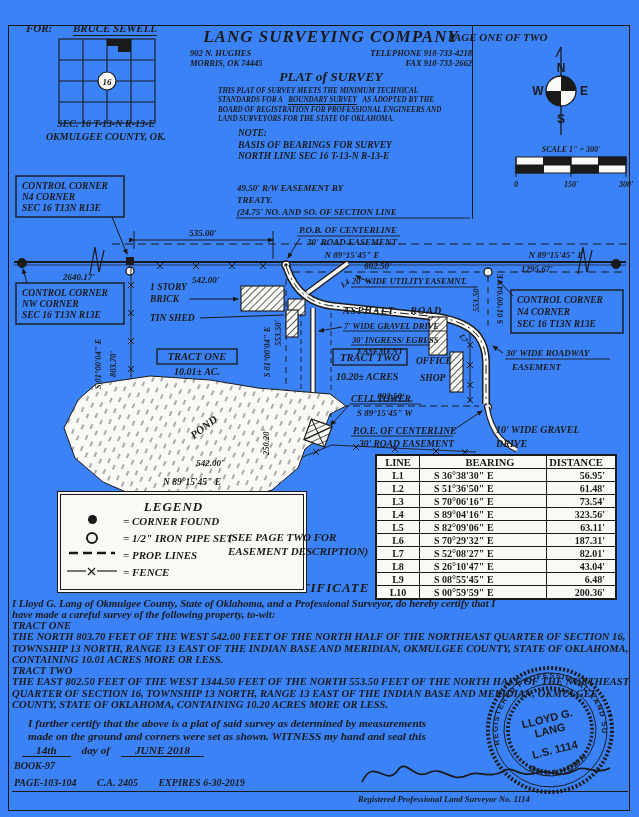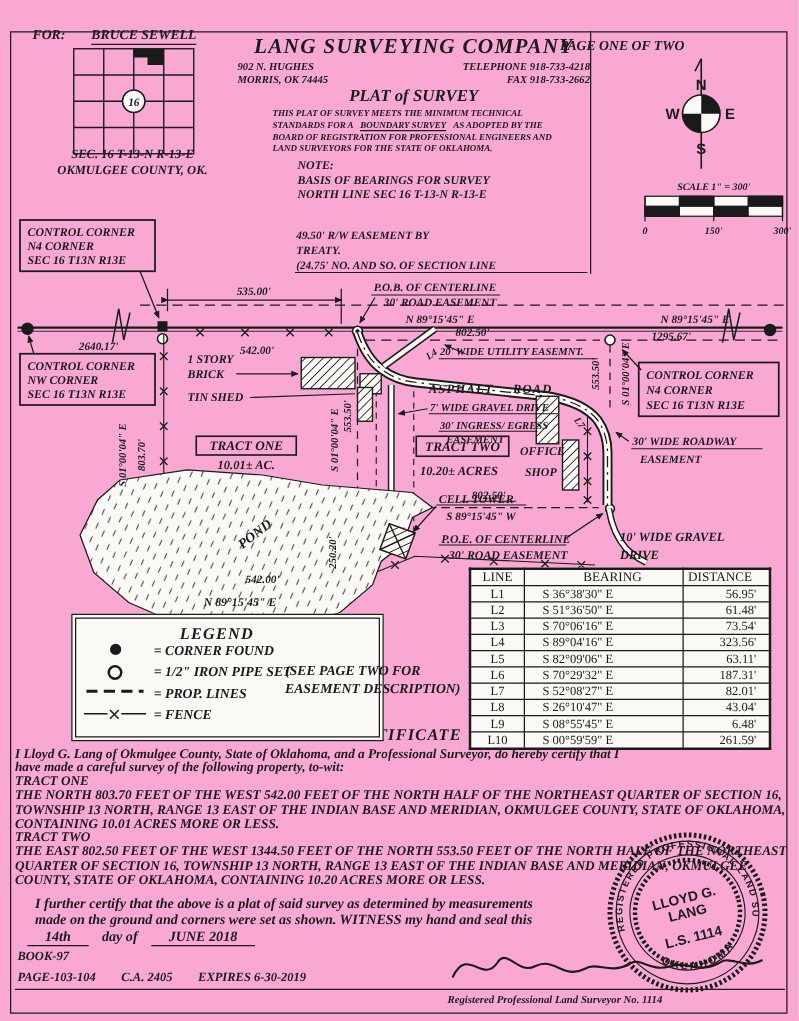--- a/index.html
+++ b/index.html
@@ -1,16 +1,16 @@
 <!DOCTYPE html>
 <html><head>
 <meta charset="utf-8">
 <style>
   html,body{margin:0;padding:0;background:#e8e6e1;}
-  .page{position:relative;width:639px;height:817px;background:#f9a8d4;overflow:hidden;
+  .page{position:relative;width:639px;height:817px;background:#3b82f6;overflow:hidden;
         font-family:"Liberation Serif",serif;color:#1a1a1a;}
   .abs{position:absolute;}
   .bi{font-style:italic;font-weight:bold;}
   .frame{left:8px;top:25px;width:620px;height:784px;border:1.6px solid #1a1a1a;}
   .divider-v{left:472px;top:25px;height:194px;width:0;border-left:1.4px solid #1a1a1a;}
   
   .for-block{left:26px;top:22px;font-size:11px;}
   .for-block .client{margin-left:18px;border-bottom:1px solid #1a1a1a;padding-bottom:1px;}
   .hdr{left:190px;top:27px;width:282px;text-align:center;}
   .hdr .company{font-size:17px;font-weight:bold;font-style:italic;letter-spacing:1px;}
@@ -28,21 +28,21 @@
   .legend .inner{border:1.2px solid #1a1a1a;width:100%;height:100%;box-sizing:border-box;padding:4px 17px 0 0;}
   .legend .title{text-align:center;font-size:13px;letter-spacing:1px;}
   .legend .li{display:flex;align-items:flex-start;font-size:11px;height:17px;}
   .legend .sym{width:62px;display:flex;justify-content:center;align-items:center;}
   .dot{width:9px;height:9px;border-radius:50%;background:#1a1a1a;}
   .ring{width:8px;height:8px;border-radius:50%;border:2px solid #1a1a1a;}
   .see2{left:228px;top:530px;width:160px;font-size:11px;line-height:1.3;z-index:5;}
   
   .ltable{left:375px;top:454px;z-index:5;background:#faf9f5;}
   table{border-collapse:collapse;}
-  .ltable td{border:1.4px solid #1a1a1a;font-size:10px;font-weight:normal;height:12px;padding:0 0;}
+  .ltable td{border:1.4px solid #1a1a1a;font-size:10px;font-weight:bold;height:12px;padding:0 0;}
   .ltable tr.hdr-row td{text-align:center;font-size:10.5px;}
   .ltable td.c-line{width:42px;text-align:center;}
   .ltable td.c-brg{width:112px;padding-left:14px;}
   .ltable td.c-dst{width:58px;text-align:right;padding-right:10px;}
   
   .cert{left:12px;top:581px;width:618px;z-index:4;font-size:10.6px;line-height:1.06;}
   .cert .heading{text-align:center;font-size:13px;letter-spacing:1px;margin-bottom:3px;}
   .cert .body{font-weight:bold;font-style:italic;}
   .cert .witness{margin-top:7px;font-size:11.3px;line-height:1.15;padding-left:4px;margin-left:12px;}
   .dayline{margin-top:2px;padding-left:10px;font-size:11.3px;}
@@ -439,21 +439,21 @@
             <td class="c-dst">43.04'</td>
           </tr>
       <tr>
             <td class="c-line">L9</td>
             <td class="c-brg">S 08°55'45" E</td>
             <td class="c-dst">6.48'</td>
           </tr>
       <tr>
             <td class="c-line">L10</td>
             <td class="c-brg">S 00°59'59" E</td>
-            <td class="c-dst">261.59'</td>
+            <td class="c-dst">200.36'</td>
           </tr>
     </tbody>
       </table>
   </div>
 
   <div class="abs cert">
     <div class="heading bi">CERTIFICATE</div>
     <div class="body">
       <div>I Lloyd G. Lang of Okmulgee County, State of Oklahoma, and a Professional Surveyor, do hereby certify that I</div>
       <div>have made a careful survey of the following property, to-wit:</div>

